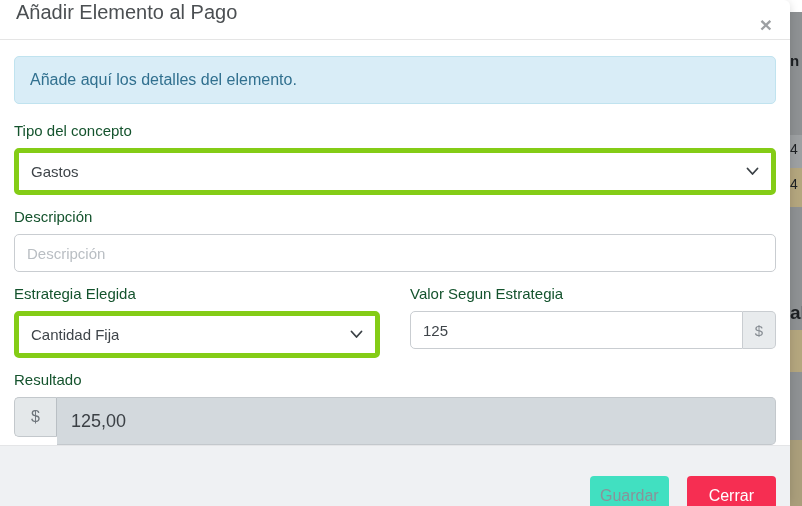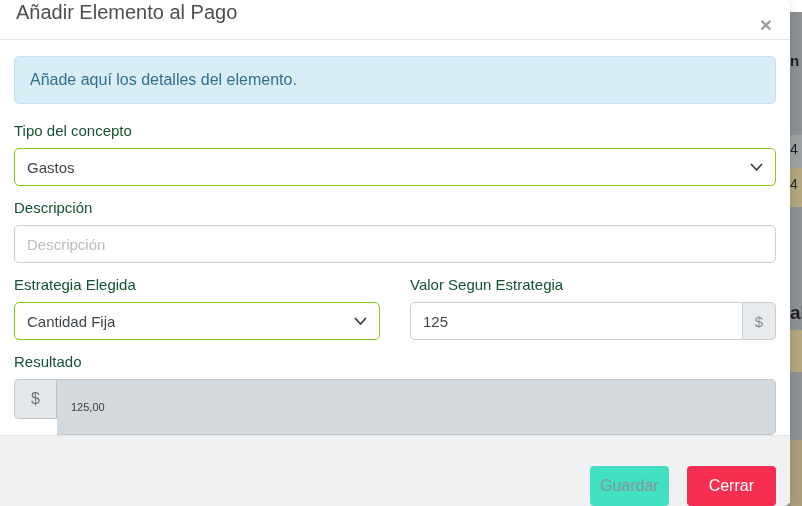--- a/index.html
+++ b/index.html
@@ -53,21 +53,21 @@
     background:#d9edf7; border:1px solid #c0e3ef; border-radius:5px;
     color:#31708f; font-size:16px; padding:14px 15px; margin-bottom:18px;
   }
 
   .field-label { display:block; font-size:15px; color:#14532d; margin:0 0 8px 0; line-height:18px; }
   .row2 { display:flex; gap:30px; margin-bottom:13px; }
   .col2 { flex:1 1 0; min-width:0; }
   .mb { margin-bottom:13px; }
 
   .fake-select {
-    height:38px; border:1px solid #84cc16; border-radius:5px; background:#fff;
+    height:47px; border:5px solid #84cc16; border-radius:5px; background:#fff;
     display:flex; align-items:center; justify-content:space-between;
     padding:0 12px; cursor:pointer; box-sizing:border-box;
   }
   .select-value { font-size:15px; color:#3f454a; overflow:hidden; white-space:nowrap; }
   .chev { flex:0 0 auto; margin-left:8px; }
 
   .form-control {
     width:100%; height:38px; border:1px solid #c9cdd1; border-radius:5px;
     padding:0 12px; font-size:15px; color:#3f454a; box-sizing:border-box;
     font-family:inherit; background:#fff;
@@ -87,23 +87,23 @@
     display:flex; align-items:center; justify-content:center;
   }
   .result-group { display:flex; width:100%; }
   .result-addon {
     flex:0 0 43px; height:40px; box-sizing:border-box;
     border:1px solid #c3c8cc; border-right:1px solid #b9bfc4; border-radius:5px 0 0 5px;
     background:#e4e8ea; color:#6e757b; font-size:16px;
     display:flex; align-items:center; justify-content:center;
   }
   .result-input {
-    flex:1 1 auto; min-width:0; height:56px; box-sizing:border-box;
+    flex:1 1 auto; min-width:0; height:48px; box-sizing:border-box;
     border:1px solid #c3c8cc; border-left:none; border-radius:0 5px 5px 0;
-    background:#d3d9dd; color:#3b4045; font-size:11px; padding:0 14px;
+    background:#d3d9dd; color:#3b4045; font-size:18px; padding:0 14px;
     font-family:inherit;
   }
 
   .modal-footer {
     flex:0 0 auto; height:71px; box-sizing:border-box;
     background:#eff1f3; border-top:1px solid #e4e5e7;
     border-radius:0 0 6px 0;
     display:flex; align-items:flex-end; justify-content:flex-end;
     padding:0 14px; gap:18px;
   }

